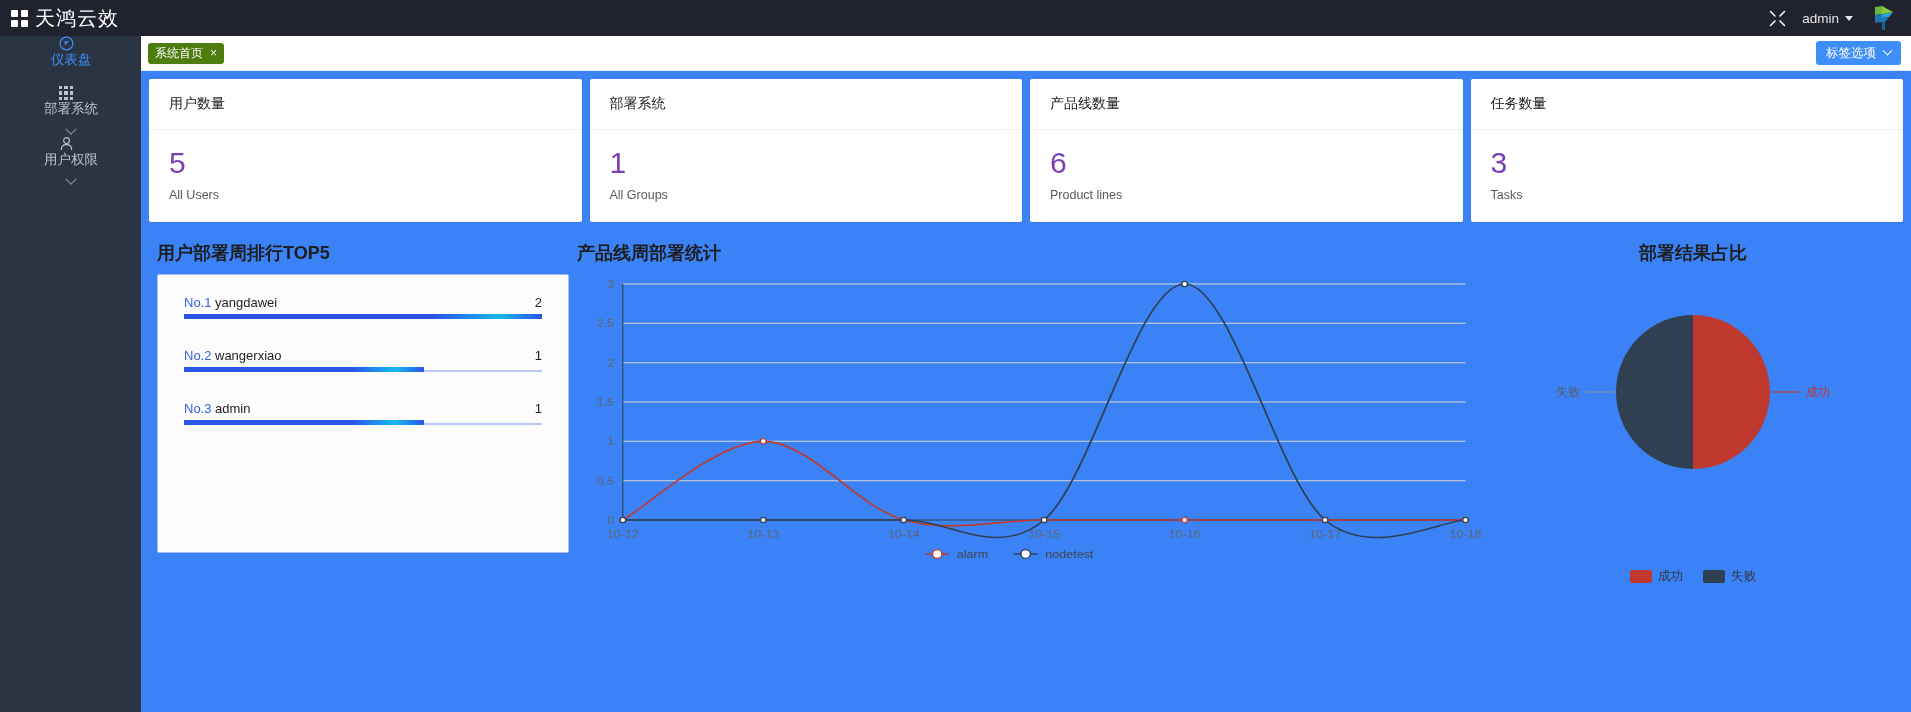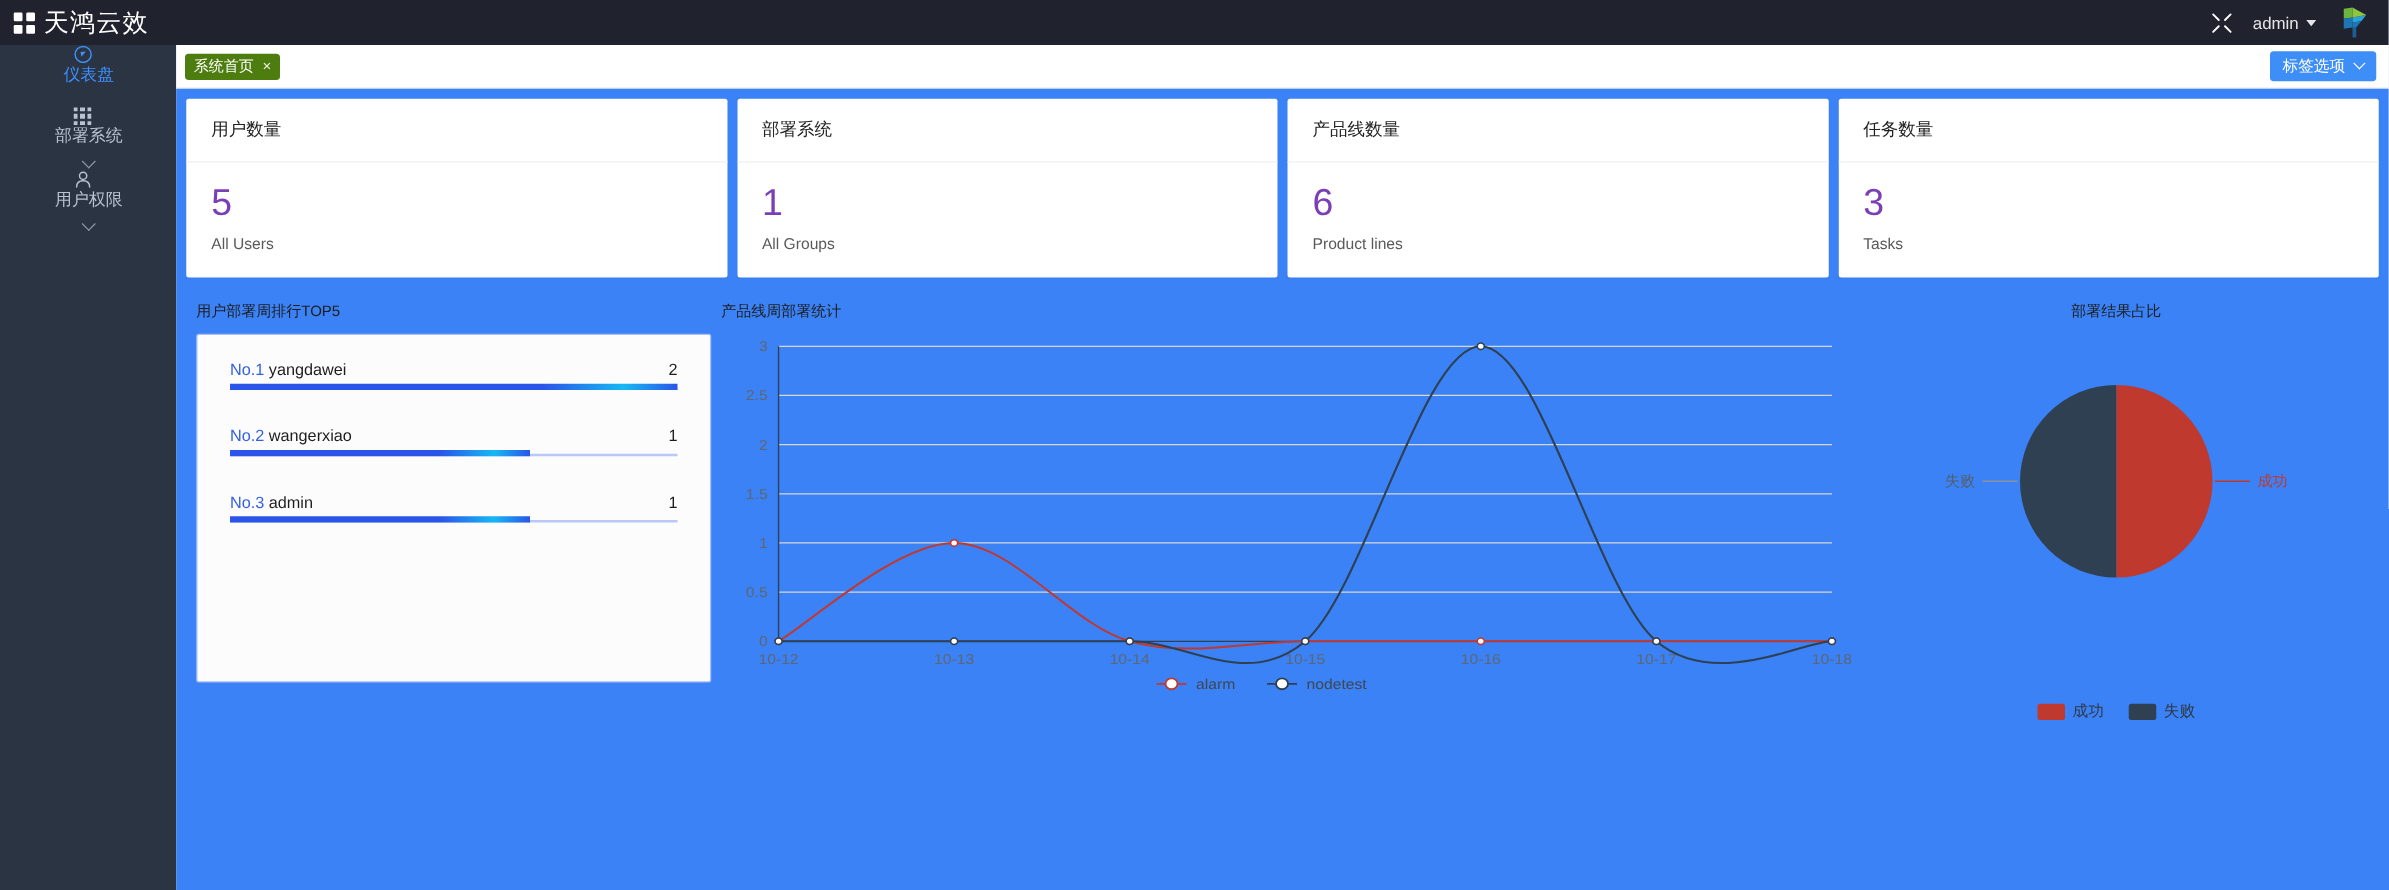--- a/index.html
+++ b/index.html
@@ -78,21 +78,21 @@
   .card-hd { padding: 16px 20px; font-size: 14px; color: #222; border-bottom: 1px solid #f0f0f0; font-weight: 500; }
   .card-bd { padding: 14px 20px 20px 20px; }
   .card-num { font-size: 30px; color: #7b3fb5; font-weight: 300; line-height: 1.25; }
   .card-sub { font-size: 12.5px; color: #5a5a5a; margin-top: 6px; }
 
   
   .panels { display: flex; margin-top: 19px; }
   .panel-rank { width: 420px; padding-left: 8px; }
   .panel-line { flex: 1; padding-left: 8px; }
   .panel-pie { width: 420px; }
-  .panel-title { font-size: 12px; color: #1d1d1d; font-weight: 400; margin-bottom: 9px; }
+  .panel-title { font-size: 18px; color: #1d1d1d; font-weight: 700; margin-bottom: 9px; }
   .panel-title.center { text-align: center; }
 
   .rank-box {
     background: #fcfcfd; border: 1px solid #a9bcf5; border-radius: 2px;
     height: 279px; padding: 20px 26px 0 26px;
   }
   .rank-row { margin-bottom: 29px; }
   .rank-line1 { display: flex; align-items: baseline; font-size: 13px; }
   .rank-no { color: #3461e0; width: 31px; flex: none; }
   .rank-name { color: #1d1d1d; flex: 1; }

